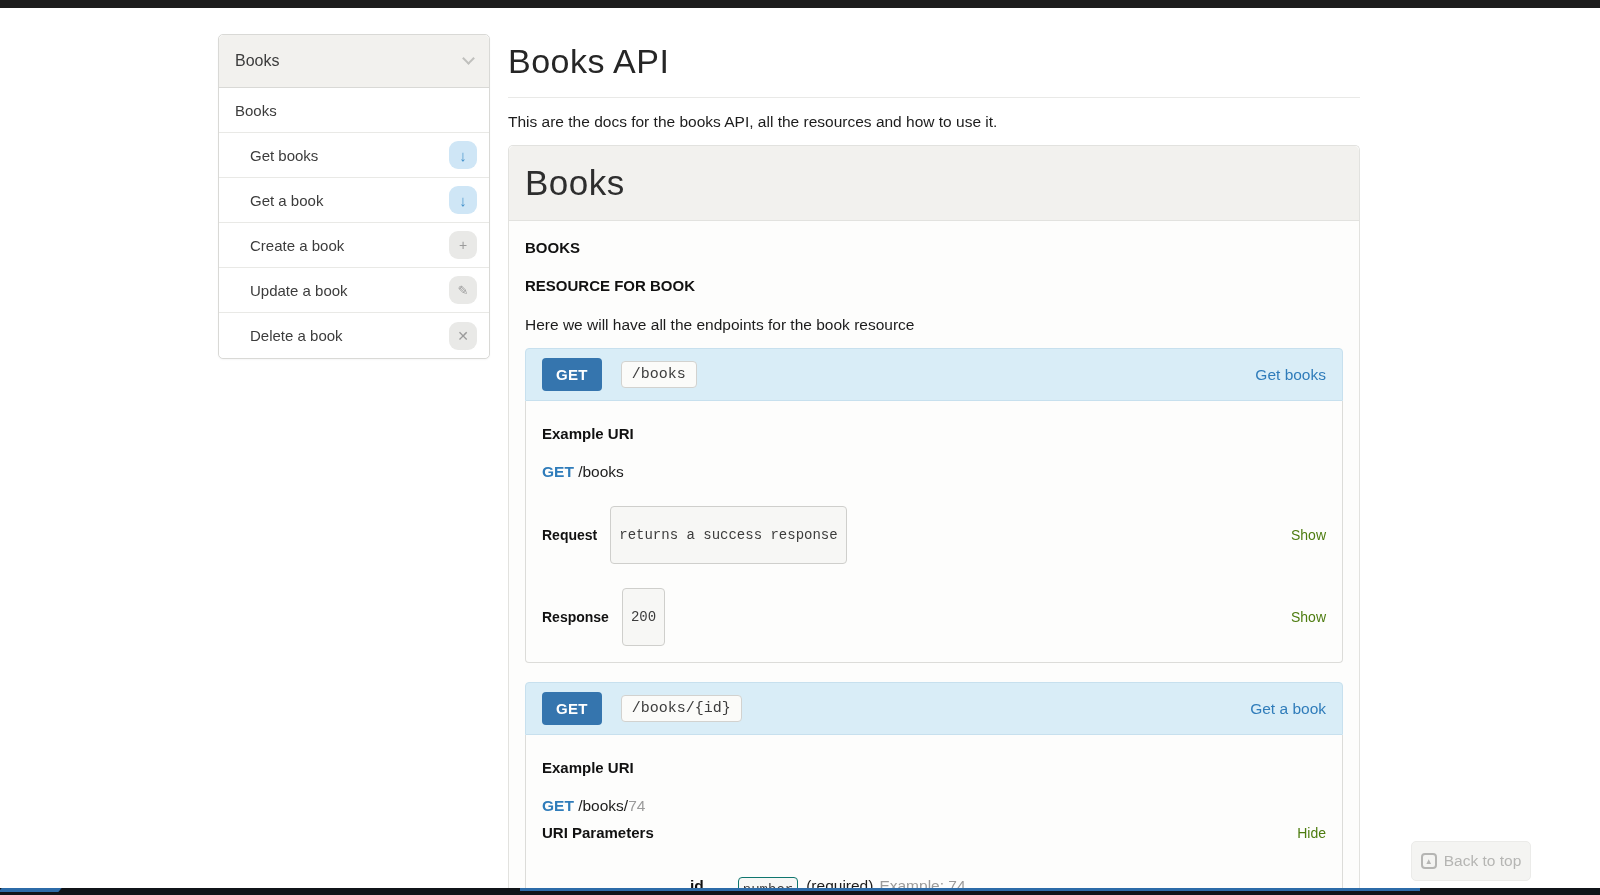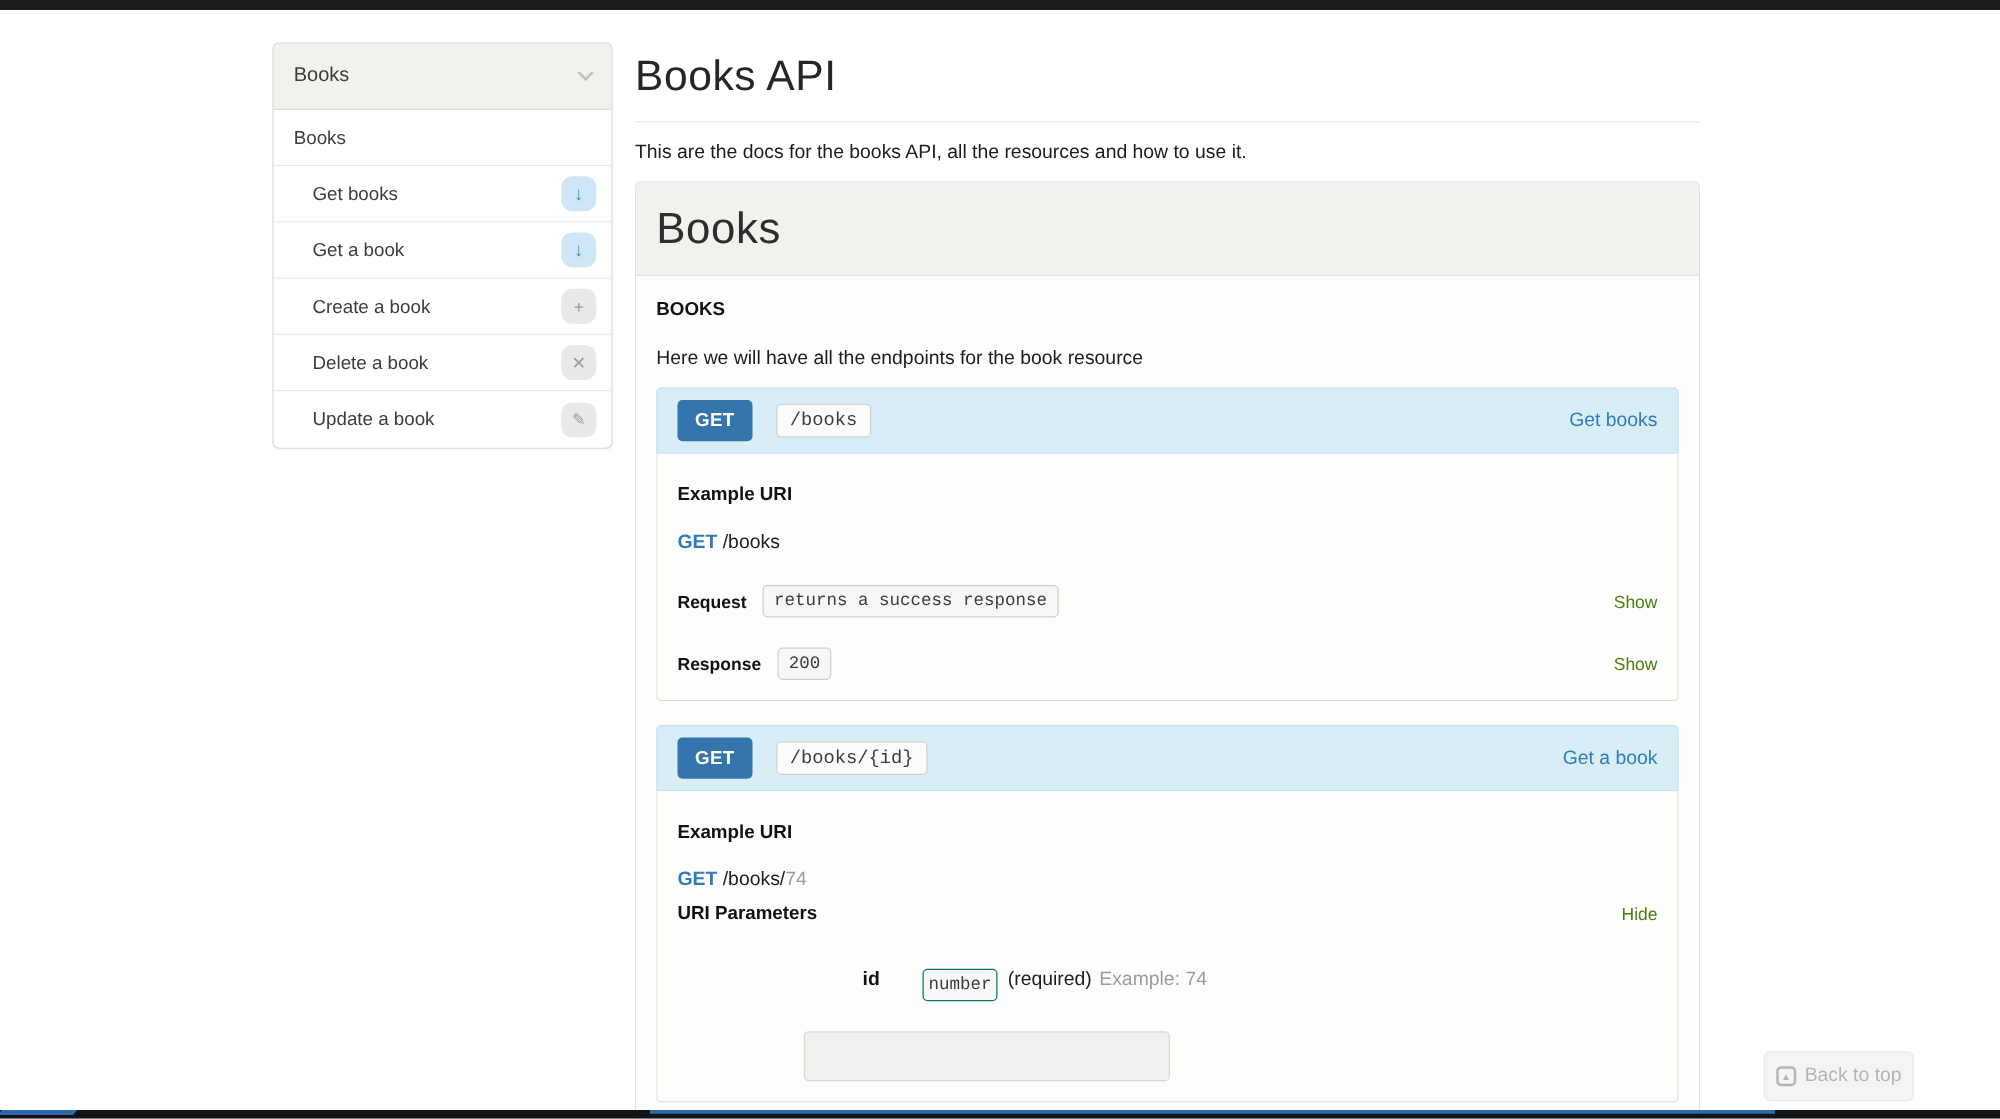--- a/index.html
+++ b/index.html
@@ -59,21 +59,21 @@
                padding:14px 16px 16px 16px; }
   .b-label { font-size:15px; font-weight:bold; color:#111; margin-top:10px; line-height:18px; }
   .example-line { margin-top:19px; font-size:15.5px; line-height:20px; }
   .example-line .m { color:#2f7cba; font-weight:bold; }
   .example-line .p { color:#1c1c1c; }
   .example-line .s { color:#9b9b9b; }
 
   .toggle-row { margin-top:24px; display:flex; align-items:center; }
   .toggle-row .row-label { font-size:14px; font-weight:bold; color:#111; }
   .code-chip { margin-left:13px; font-family:"Liberation Mono", monospace; font-size:14px; color:#3c3c3c;
-               background:#f7f7f5; border:1px solid #cfcfcc; border-radius:4px; padding:4px 8px; }
+               background:#f7f7f5; border:1px solid #cfcfcc; border-radius:4px; padding:20px 8px; }
   .toggle-link { margin-left:auto; font-size:14px; color:#4d7c0f; text-decoration:none; }
   .params-head { margin-top:8px; display:flex; align-items:center; }
   .params-head .row-label { font-size:15px; font-weight:bold; color:#111; }
   .param-row { margin-top:36px; display:flex; padding-left:148px; font-size:15.5px; }
   .param-name { font-weight:bold; color:#111; }
   .param-type { margin-left:34px; font-family:"Liberation Mono", monospace; font-size:14px; color:#3c3c3c;
                 background:#f7f7f5; border:1px solid #0f766e; border-radius:4px; padding:4px 4px; }
   .param-required { margin-left:8px; color:#1c1c1c; }
   .param-example { margin-left:6px; color:#9b9b9b; }
   .param-example .val { color:#9b9b9b; }
@@ -106,42 +106,43 @@
   </div>
   <div class="sb-item indent">
     <span class="sb-label">Get a book</span>
     <span class="badge blue">↓</span>
   </div>
   <div class="sb-item indent">
     <span class="sb-label">Create a book</span>
     <span class="badge gray">+</span>
   </div>
   <div class="sb-item indent">
-    <span class="sb-label">Delete a book</span>
-    <span class="badge gray">✕</span>
-  </div>
-  <div class="sb-item indent">
     <span class="sb-label">Update a book</span>
     <span class="badge gray">
         <span class="pencil">✎</span>
       </span>
+  </div>
+  <div class="sb-item indent">
+    <span class="sb-label">Delete a book</span>
+    <span class="badge gray">✕</span>
   </div>
 </nav>
 
 <main class="main">
   <h1 class="page-title">Books API</h1>
   <hr class="title-divider">
   <p class="page-desc">This are the docs for the books API, all the resources and how to use it.</p>
 
   <section class="panel">
     <div class="panel-header">
       <span class="panel-title">Books</span>
     </div>
     <div class="panel-body">
       <div class="h-group">BOOKS</div>
+      <div class="h-resource">RESOURCE FOR BOOK</div>
       <p class="p-resource">Here we will have all the endpoints for the book resource</p>
 
       <div class="card">
         <div class="card-header">
           <span class="method-badge">GET</span>
           <span class="uri-chip">/books</span>
           <a class="action-link" href="#">Get books</a>
         </div>
         <div class="card-body">
           <div class="b-label">Example URI</div>

